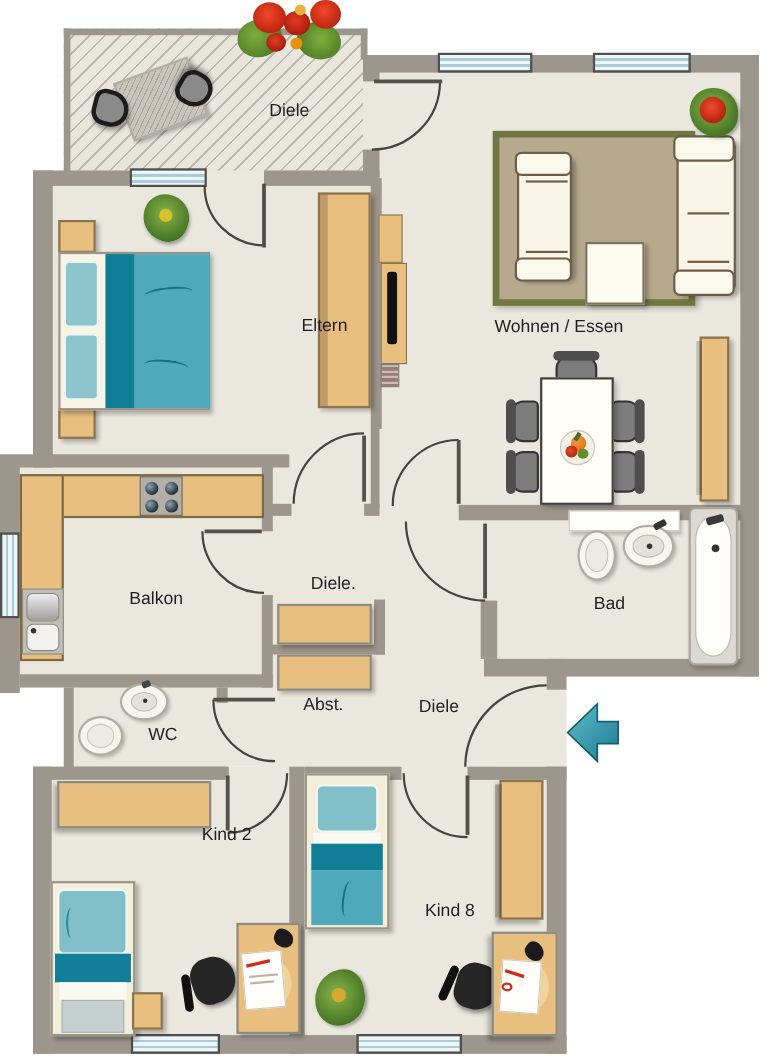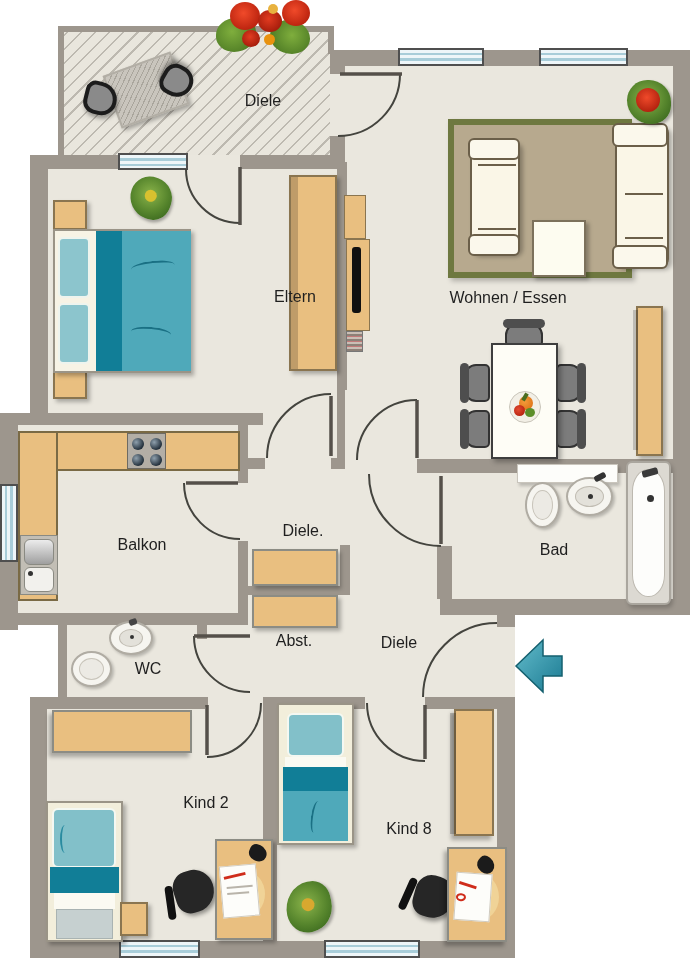--- a/index.html
+++ b/index.html
@@ -308,16 +308,16 @@
 
   <div class="rl" style="left:263px;top:101px;">Diele</div>
   <div class="rl" style="left:247px;top:297px;margin-left:48px;">Eltern</div>
   <div class="rl" style="left:508px;top:298px;">Wohnen / Essen</div>
   <div class="rl" style="left:142px;top:545px;">Balkon</div>
   <div class="rl" style="left:303px;top:531px;">Diele.</div>
   <div class="rl" style="left:554px;top:550px;">Bad</div>
   <div class="rl" style="left:148px;top:669px;">WC</div>
   <div class="rl" style="left:294px;top:641px;">Abst.</div>
   <div class="rl" style="left:399px;top:643px;">Diele</div>
-  <div class="rl" style="left:206px;top:803px;">Kind 2</div>
+  <div class="rl" style="left:206px;top:760px;">Kind 2</div>
   <div class="rl" style="left:409px;top:829px;">Kind 8</div>
 
 </div>
 
 </body></html>

